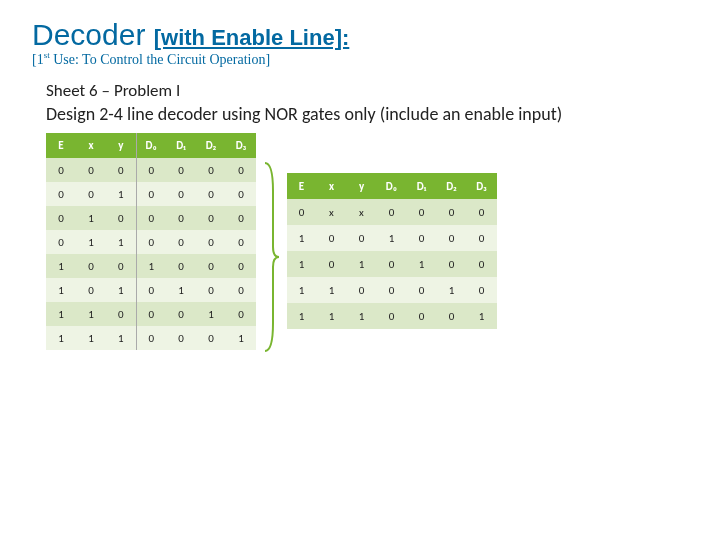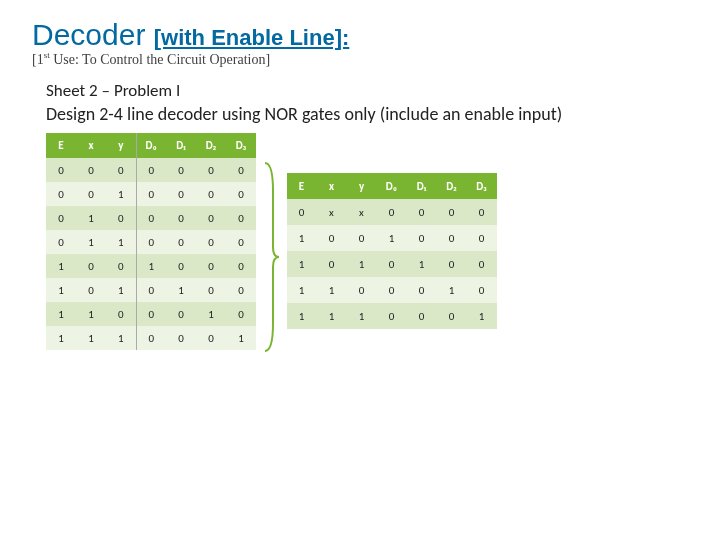--- a/index.html
+++ b/index.html
@@ -6,21 +6,21 @@
   body {
     width: 720px; height: 540px;
     background: #fff;
     font-family: Calibri, Arial, sans-serif;
     color: #222;
     padding: 18px 32px 0 32px;
     position: relative;
   }
   .title { font-family: Liberation Sans, sans-serif; font-size: 30px; color: #0369a1; margin-bottom: -2px; }
   .title .sub { font-size: 22px; text-decoration: underline; font-weight: bold; }
-  .subtitle { font-family: Georgia, serif; font-size: 14px; color: #404040; margin-top: 0; }
+  .subtitle { font-family: Georgia, serif; font-size: 14px; color: #0369a1; margin-top: 0; }
   .subtitle sup { font-size: 9px; }
   .body-wrap { padding-left: 14px; margin-top: 12px; }
   .sheet { font-size: 17px; margin-bottom: 2px; }
   .desc { font-size: 18px; line-height: 1.25; margin-bottom: 8px; }
   .io-row { font-size: 14.5px; margin: 6px 0 8px 2px; }
   .io-row .val { color: #8b2e2e; }
   .io-row .gap { display: inline-block; width: 28px; }
   .tables { display: flex; align-items: flex-start; gap: 6px; }
   table { border-collapse: collapse; }
   td, th { width: 30px; height: 24px; text-align: center; font-size: 11px; font-weight: normal; }
@@ -47,21 +47,21 @@
 <body>
 
 <div class="title">
   <span>Decoder </span><span class="sub">[with Enable Line]:</span>
 </div>
 <div class="subtitle">
   <span>[1</span><sup>st</sup><span> Use: To Control the Circuit Operation]</span>
 </div>
 
 <div class="body-wrap">
-  <div class="sheet">Sheet 2 – Problem I</div>
+  <div class="sheet">Sheet 6 – Problem I</div>
   <div class="desc">Design 2-4 line decoder using NOR gates only (include an enable input)</div>
 
   <div class="tables">
     <table class="t1">
       <tbody>
           <tr class="hdr">
         <td>E</td>
         <td>x</td>
         <td class="out0">y</td>
         <td>D₀</td>

